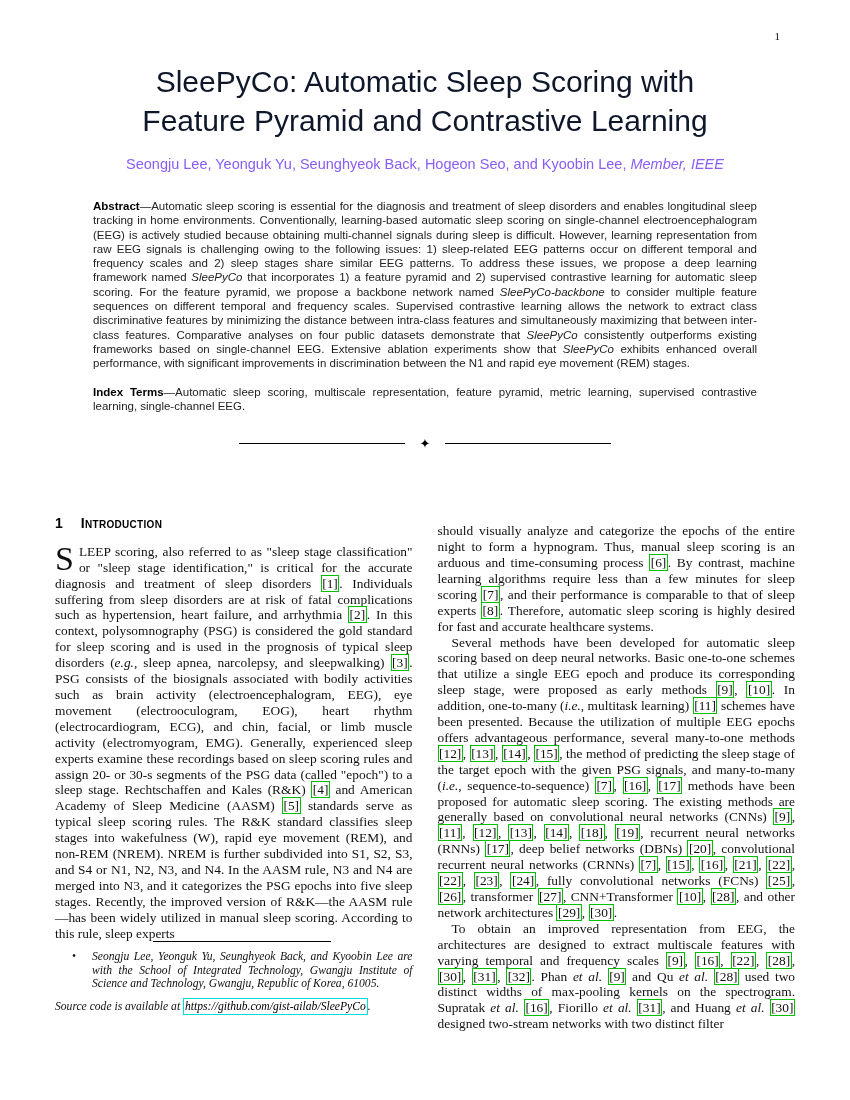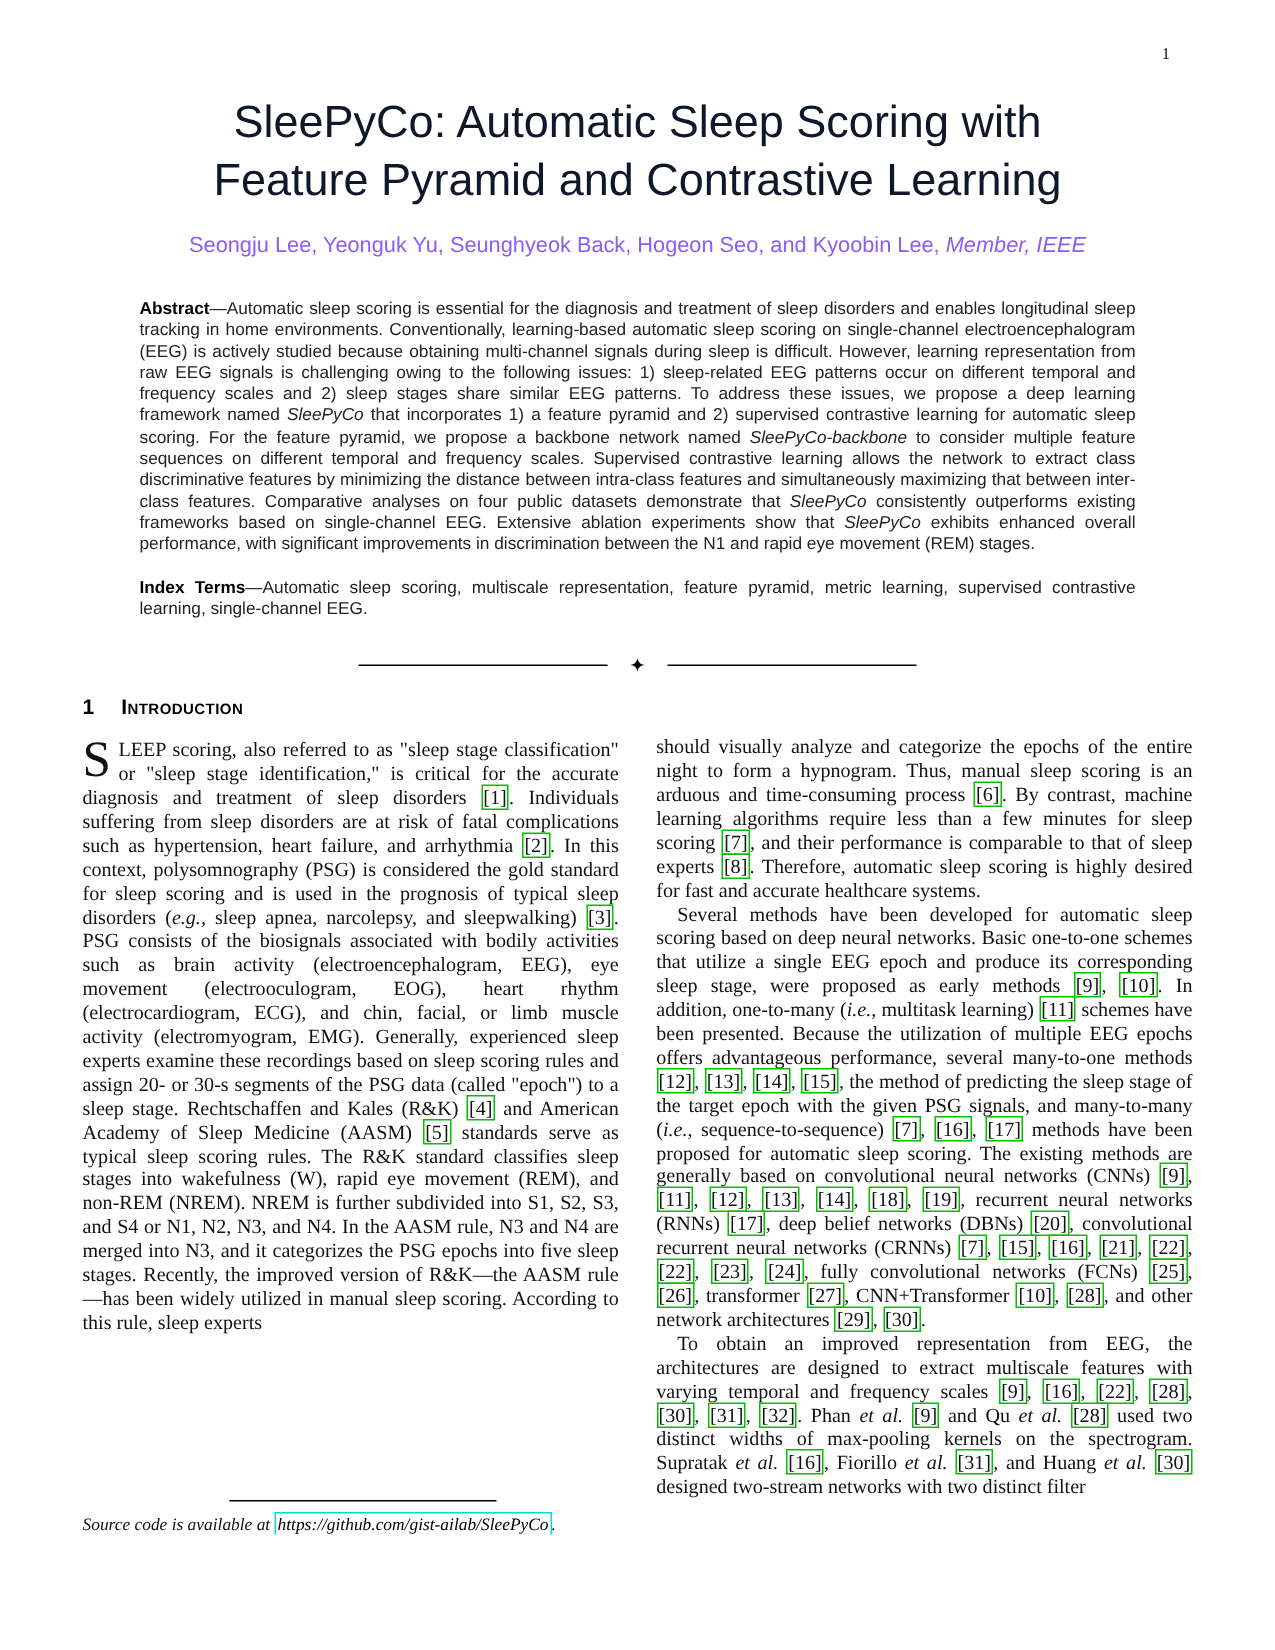--- a/index.html
+++ b/index.html
@@ -22,22 +22,22 @@
             line-height:14.3px;text-align:justify;color:#222;}
   .abstract p{margin:0;}
   .abstract p + p{margin-top:14px;}
   .abstract b{color:#000;}
 
   .sep{display:flex;align-items:center;justify-content:center;gap:15px;
        width:372px;margin:24px auto 0;}
   .sep .rule{flex:1;height:1.3px;background:#000;}
   .sep .diamond{font-size:13px;line-height:13px;color:#000;}
 
-  .columns{display:flex;gap:25px;padding:0 55px;margin-top:13px;
-           height:560px;overflow:hidden;}
+  .columns{display:flex;gap:25px;padding:0 55px;margin-top:34px;
+           height:560px;overflow:hidden;align-items:center;}
   .col{width:357.5px;box-sizing:border-box;}
   .col1{display:flex;flex-direction:column;}
   .col2{padding-top:27px;}
 
   .sec-head{font-family:"Liberation Sans",sans-serif;font-weight:bold;
             font-size:14px;margin:0 0 13px 0;color:#000;}
   .sec-num{margin-right:18px;}
   .sec-title{font-variant:small-caps;letter-spacing:.3px;}
 
   .body{font-size:13.4px;line-height:15.9px;text-align:justify;margin:0;}
@@ -83,20 +83,21 @@
 
     <div class="col col1">
       <div class="sec-head">
         <span class="sec-num">1</span><span class="sec-title">Introduction</span>
       </div>
       <p class="body"><span class="dropcap">S</span><span>LEEP scoring, also referred to as "sleep stage classification" or "sleep stage identification," is critical for the accurate diagnosis and treatment of sleep disorders <span class="cite">[1]</span>. Individuals suffering from sleep disorders are at risk of fatal complications such as hypertension, heart failure, and arrhythmia <span class="cite">[2]</span>. In this context, polysomnography (PSG) is considered the gold standard for sleep scoring and is used in the prognosis of typical sleep disorders (<i>e.g.</i>, sleep apnea, narcolepsy, and sleepwalking) <span class="cite">[3]</span>. PSG consists of the biosignals associated with bodily activities such as brain activity (electroencephalogram, EEG), eye movement (electrooculogram, EOG), heart rhythm (electrocardiogram, ECG), and chin, facial, or limb muscle activity (electromyogram, EMG). Generally, experienced sleep experts examine these recordings based on sleep scoring rules and assign 20- or 30-s segments of the PSG data (called "epoch") to a sleep stage. Rechtschaffen and Kales (R&amp;K) <span class="cite">[4]</span> and American Academy of Sleep Medicine (AASM) <span class="cite">[5]</span> standards serve as typical sleep scoring rules. The R&amp;K standard classifies sleep stages into wakefulness (W), rapid eye movement (REM), and non-REM (NREM). NREM is further subdivided into S1, S2, S3, and S4 or N1, N2, N3, and N4. In the AASM rule, N3 and N4 are merged into N3, and it categorizes the PSG epochs into five sleep stages. Recently, the improved version of R&amp;K—the AASM rule—has been widely utilized in manual sleep scoring. According to this rule, sleep experts</span></p>
 
       <div class="footnotes">
         <div class="fn-rule"></div>
         <ul>
+          <li>Seongju Lee, Yeonguk Yu, Seunghyeok Back, and Kyoobin Lee are with the School of Integrated Technology, Gwangju Institute of Science and Technology, Gwangju, Republic of Korea, 61005.</li>
         </ul>
         <p class="source"><span>Source code is available at </span><a href="#" class="linkbox">https://github.com/gist-ailab/SleePyCo</a><span>.</span></p>
       </div>
     </div>
 
     <div class="col col2">
       <p class="body">should visually analyze and categorize the epochs of the entire night to form a hypnogram. Thus, manual sleep scoring is an arduous and time-consuming process <span class="cite">[6]</span>. By contrast, machine learning algorithms require less than a few minutes for sleep scoring <span class="cite">[7]</span>, and their performance is comparable to that of sleep experts <span class="cite">[8]</span>. Therefore, automatic sleep scoring is highly desired for fast and accurate healthcare systems.</p>
       <p class="body indent">Several methods have been developed for automatic sleep scoring based on deep neural networks. Basic one-to-one schemes that utilize a single EEG epoch and produce its corresponding sleep stage, were proposed as early methods <span class="cite">[9]</span>, <span class="cite">[10]</span>. In addition, one-to-many (<i>i.e.</i>, multitask learning) <span class="cite">[11]</span> schemes have been presented. Because the utilization of multiple EEG epochs offers advantageous performance, several many-to-one methods <span class="cite">[12]</span>, <span class="cite">[13]</span>, <span class="cite">[14]</span>, <span class="cite">[15]</span>, the method of predicting the sleep stage of the target epoch with the given PSG signals, and many-to-many (<i>i.e.</i>, sequence-to-sequence) <span class="cite">[7]</span>, <span class="cite">[16]</span>, <span class="cite">[17]</span> methods have been proposed for automatic sleep scoring. The existing methods are generally based on convolutional neural networks (CNNs) <span class="cite">[9]</span>, <span class="cite">[11]</span>, <span class="cite">[12]</span>, <span class="cite">[13]</span>, <span class="cite">[14]</span>, <span class="cite">[18]</span>, <span class="cite">[19]</span>, recurrent neural networks (RNNs) <span class="cite">[17]</span>, deep belief networks (DBNs) <span class="cite">[20]</span>, convolutional recurrent neural networks (CRNNs) <span class="cite">[7]</span>, <span class="cite">[15]</span>, <span class="cite">[16]</span>, <span class="cite">[21]</span>, <span class="cite">[22]</span>, <span class="cite">[22]</span>, <span class="cite">[23]</span>, <span class="cite">[24]</span>, fully convolutional networks (FCNs) <span class="cite">[25]</span>, <span class="cite">[26]</span>, transformer <span class="cite">[27]</span>, CNN+Transformer <span class="cite">[10]</span>, <span class="cite">[28]</span>, and other network architectures <span class="cite">[29]</span>, <span class="cite">[30]</span>.</p>
       <p class="body indent">To obtain an improved representation from EEG, the architectures are designed to extract multiscale features with varying temporal and frequency scales <span class="cite">[9]</span>, <span class="cite">[16]</span>, <span class="cite">[22]</span>, <span class="cite">[28]</span>, <span class="cite">[30]</span>, <span class="cite">[31]</span>, <span class="cite">[32]</span>. Phan <i>et al.</i> <span class="cite">[9]</span> and Qu <i>et al.</i> <span class="cite">[28]</span> used two distinct widths of max-pooling kernels on the spectrogram. Supratak <i>et al.</i> <span class="cite">[16]</span>, Fiorillo <i>et al.</i> <span class="cite">[31]</span>, and Huang <i>et al.</i> <span class="cite">[30]</span> designed two-stream networks with two distinct filter</p>
     </div>

